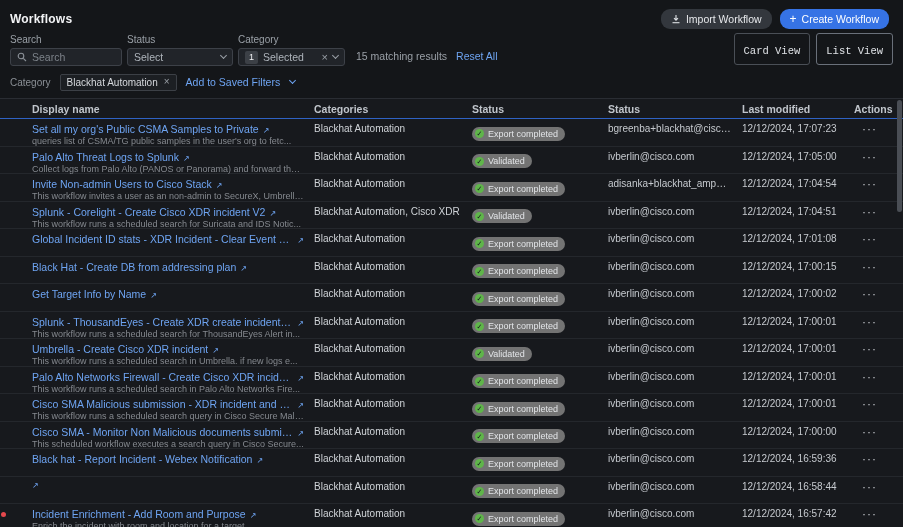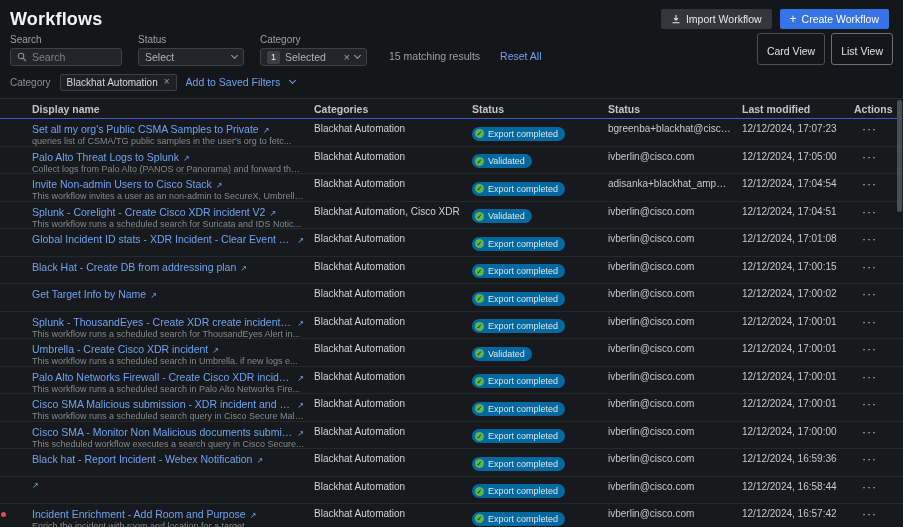--- a/index.html
+++ b/index.html
@@ -7,51 +7,51 @@
   body {
     background: #141619;
     font-family: "Liberation Sans", "DejaVu Sans", sans-serif;
     color: #d4d7db;
     position: relative;
   }
   .app { width: 903px; height: 527px; overflow: hidden; position: relative; }
 
   
   .topbar { display: flex; align-items: center; padding: 8px 14px 0 10px; height: 30px; }
-  .page-title { font-size: 18px; font-weight: bold; color: #f2f3f5; letter-spacing: .2px; }
+  .page-title { font-size: 12px; font-weight: bold; color: #f2f3f5; letter-spacing: .2px; }
   .topbar-actions { margin-left: auto; display: flex; gap: 8px; }
-  .btn { display: inline-flex; align-items: center; gap: 5px; border: none; border-radius: 2px;
+  .btn { display: inline-flex; align-items: center; gap: 5px; border: none; border-radius: 9px;
          font-family: inherit; font-size: 10.5px; height: 20px; padding: 0 10px; cursor: pointer; }
   .btn.ghost { background: #33373d; color: #e6e8eb; }
   .btn.primary { background: #3673e5; color: #ffffff; }
   .plus-glyph { font-size: 12px; line-height: 1; }
 
   
-  .filters { display: flex; align-items: flex-end; padding: 4px 10px 0 10px; gap: 16px; height: 36px; }
+  .filters { display: flex; align-items: flex-end; padding: 4px 10px 0 10px; gap: 5px; height: 36px; }
   .fgroup { display: flex; flex-direction: column; gap: 3px; }
   .flabel { font-size: 10px; color: #9aa0a7; }
   .control { height: 18px; background: #212429; border: 1px solid #3d4148; border-radius: 3px;
              display: flex; align-items: center; padding: 0 6px; gap: 5px; font-size: 10.5px; color: #aeb4bb; }
   .control input { background: transparent; border: none; outline: none; color: #d4d7db;
                    font-family: inherit; font-size: 10.5px; width: 80px; }
   .control input::placeholder { color: #7d838a; }
   .search-control { width: 112px; }
   .status-control { width: 106px; justify-content: space-between; cursor: pointer; }
   .category-control { width: 107px; cursor: pointer; }
   .chev { width: 5px; height: 5px; border-right: 1.2px solid #9aa0a7; border-bottom: 1.2px solid #9aa0a7;
           transform: rotate(45deg); margin-top: -3px; flex: none; }
   .count-badge { background: #3c4046; color: #f0f1f3; font-size: 9px; width: 13px; height: 13px;
                  border-radius: 2px; display: flex; align-items: center; justify-content: center; flex: none; }
   .cat-value { flex: 1; }
   .xmark { color: #9aa0a7; font-size: 11px; line-height: 1; cursor: pointer; }
   .results-text { font-size: 10.5px; color: #9aa0a7; margin: 0 4px 4px 6px; white-space: nowrap; }
   .reset-link { font-size: 10.5px; color: #6ea4f2; margin-bottom: 4px; cursor: pointer; text-decoration: none; white-space: nowrap; }
   .view-toggle { margin-left: auto; display: flex; gap: 6px; margin-bottom: 1px; }
   .view-btn { background: transparent; border: 1px solid #4a4f56; color: #dfe2e6; border-radius: 3px;
-              font-family: Liberation Sans, sans-serif; font-size: 10.5px; height: 32px; padding: 11px 9px; cursor: pointer; white-space: nowrap; }
+              font-family: Liberation Mono, monospace; font-size: 10.5px; height: 32px; padding: 11px 9px; cursor: pointer; white-space: nowrap; }
   .view-btn.active { border-color: #6a707a; }
 
   
   .applied { display: flex; align-items: center; gap: 9px; padding: 0 10px; margin-top: 7px; height: 18px; }
   .applied-label { font-size: 10px; color: #8b9096; }
   .chip { display: inline-flex; align-items: center; gap: 6px; border: 1px solid #3c4046; border-radius: 2px;
           padding: 2px 6px; font-size: 10px; color: #d6d9dd; cursor: pointer; background: #1c1f23; }
   .chip .xmark { font-size: 10px; }
   .saved-filters { display: inline-flex; align-items: center; gap: 10px; color: #6ea4f2; font-size: 10.5px;
                    cursor: pointer; text-decoration: none; }
@@ -71,21 +71,21 @@
   .trow { position: relative; height: 27.5px; border-bottom: 1px solid #24272c; align-items: start; }
   .cell { padding-top: 4px; overflow: hidden; white-space: nowrap; }
   .name-cell { padding-left: 8px; padding-right: 10px; }
   .name-line { display: flex; align-items: baseline; gap: 4px; overflow: hidden; }
   .wf-link { color: #6ea4f2; font-size: 10.5px; text-decoration: none; white-space: nowrap;
              overflow: hidden; text-overflow: ellipsis; cursor: pointer; }
   .ext-icon { color: #6ea4f2; font-size: 8px; flex: none; }
   .wf-desc { font-size: 9px; color: #85898f; margin-top: 1px; overflow: hidden; text-overflow: ellipsis; }
   .cat-cell { font-size: 10px; color: #cfd3d7; padding-right: 8px; text-overflow: ellipsis; }
   .status-cell { padding-top: 3px; }
-  .badge { display: inline-flex; align-items: center; gap: 4px; background: #0369a1; border-radius: 8px;
+  .badge { display: inline-flex; align-items: center; gap: 4px; background: #737373; border-radius: 8px;
            height: 14px; padding: 0 7px 0 3px; }
   .check-icon { width: 9px; height: 9px; border-radius: 50%; background: #5fb54a; color: #16181c;
                 font-size: 7px; line-height: 9px; text-align: center; flex: none; }
   .badge-label { font-size: 9px; color: #e3e5e8; }
   .owner-cell { font-size: 10px; color: #c6cacf; padding-right: 8px; text-overflow: ellipsis; }
   .mod-cell { font-size: 10px; color: #c6cacf; }
   .actions-cell { text-align: right; padding-right: 2px; padding-top: 0; }
   .dots-btn { background: transparent; border: none; color: #c6cacf; font-size: 12px; letter-spacing: 1px;
               cursor: pointer; padding: 2px 6px; font-family: inherit; }
   .row-marker { display: none; }

